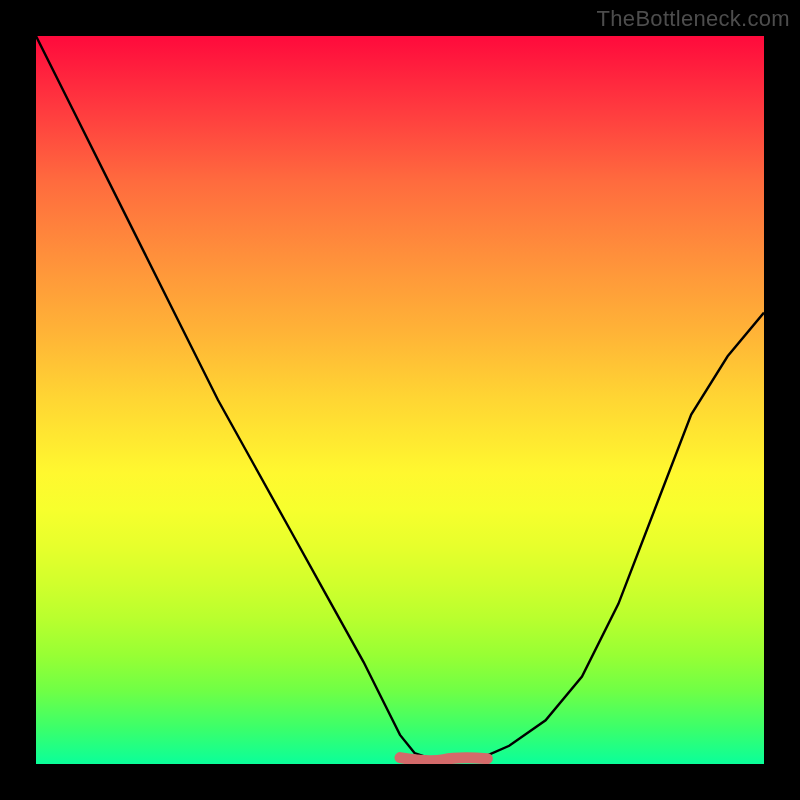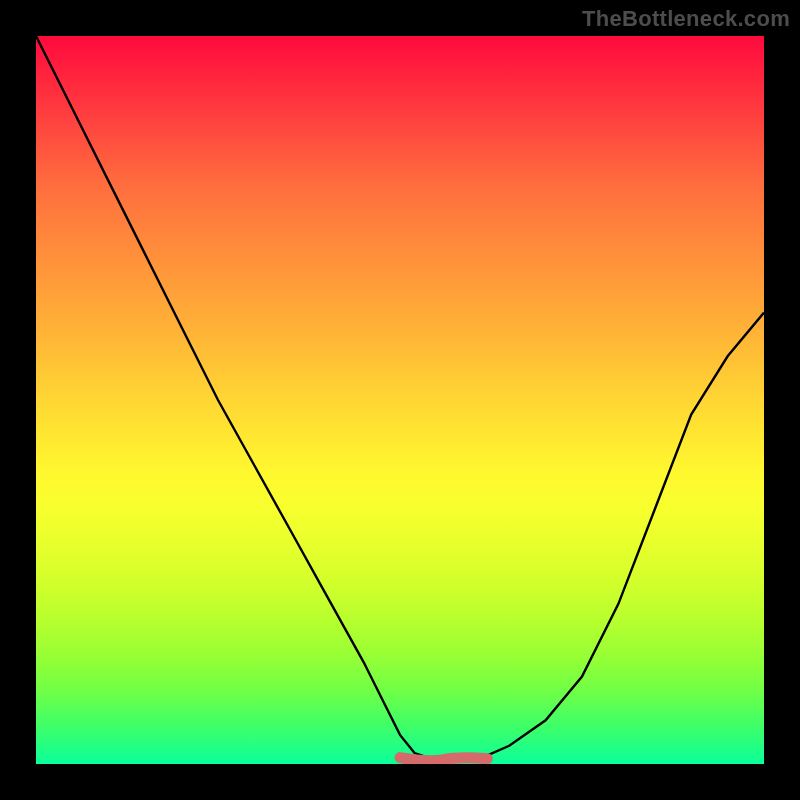--- a/index.html
+++ b/index.html
@@ -41,21 +41,21 @@
       #3cff6a 95%,
       #0aff9a 100%
     );
   }
   .watermark {
     position: absolute;
     top: 6px;
     right: 10px;
     color: #4d4d4d;
     font-size: 22px;
-    font-weight: 700;
+    font-weight: 400;
     letter-spacing: 0.3px;
     user-select: none;
   }
   svg.curves {
     position: absolute;
     left: 0;
     top: 0;
     width: 728px;
     height: 728px;
   }

